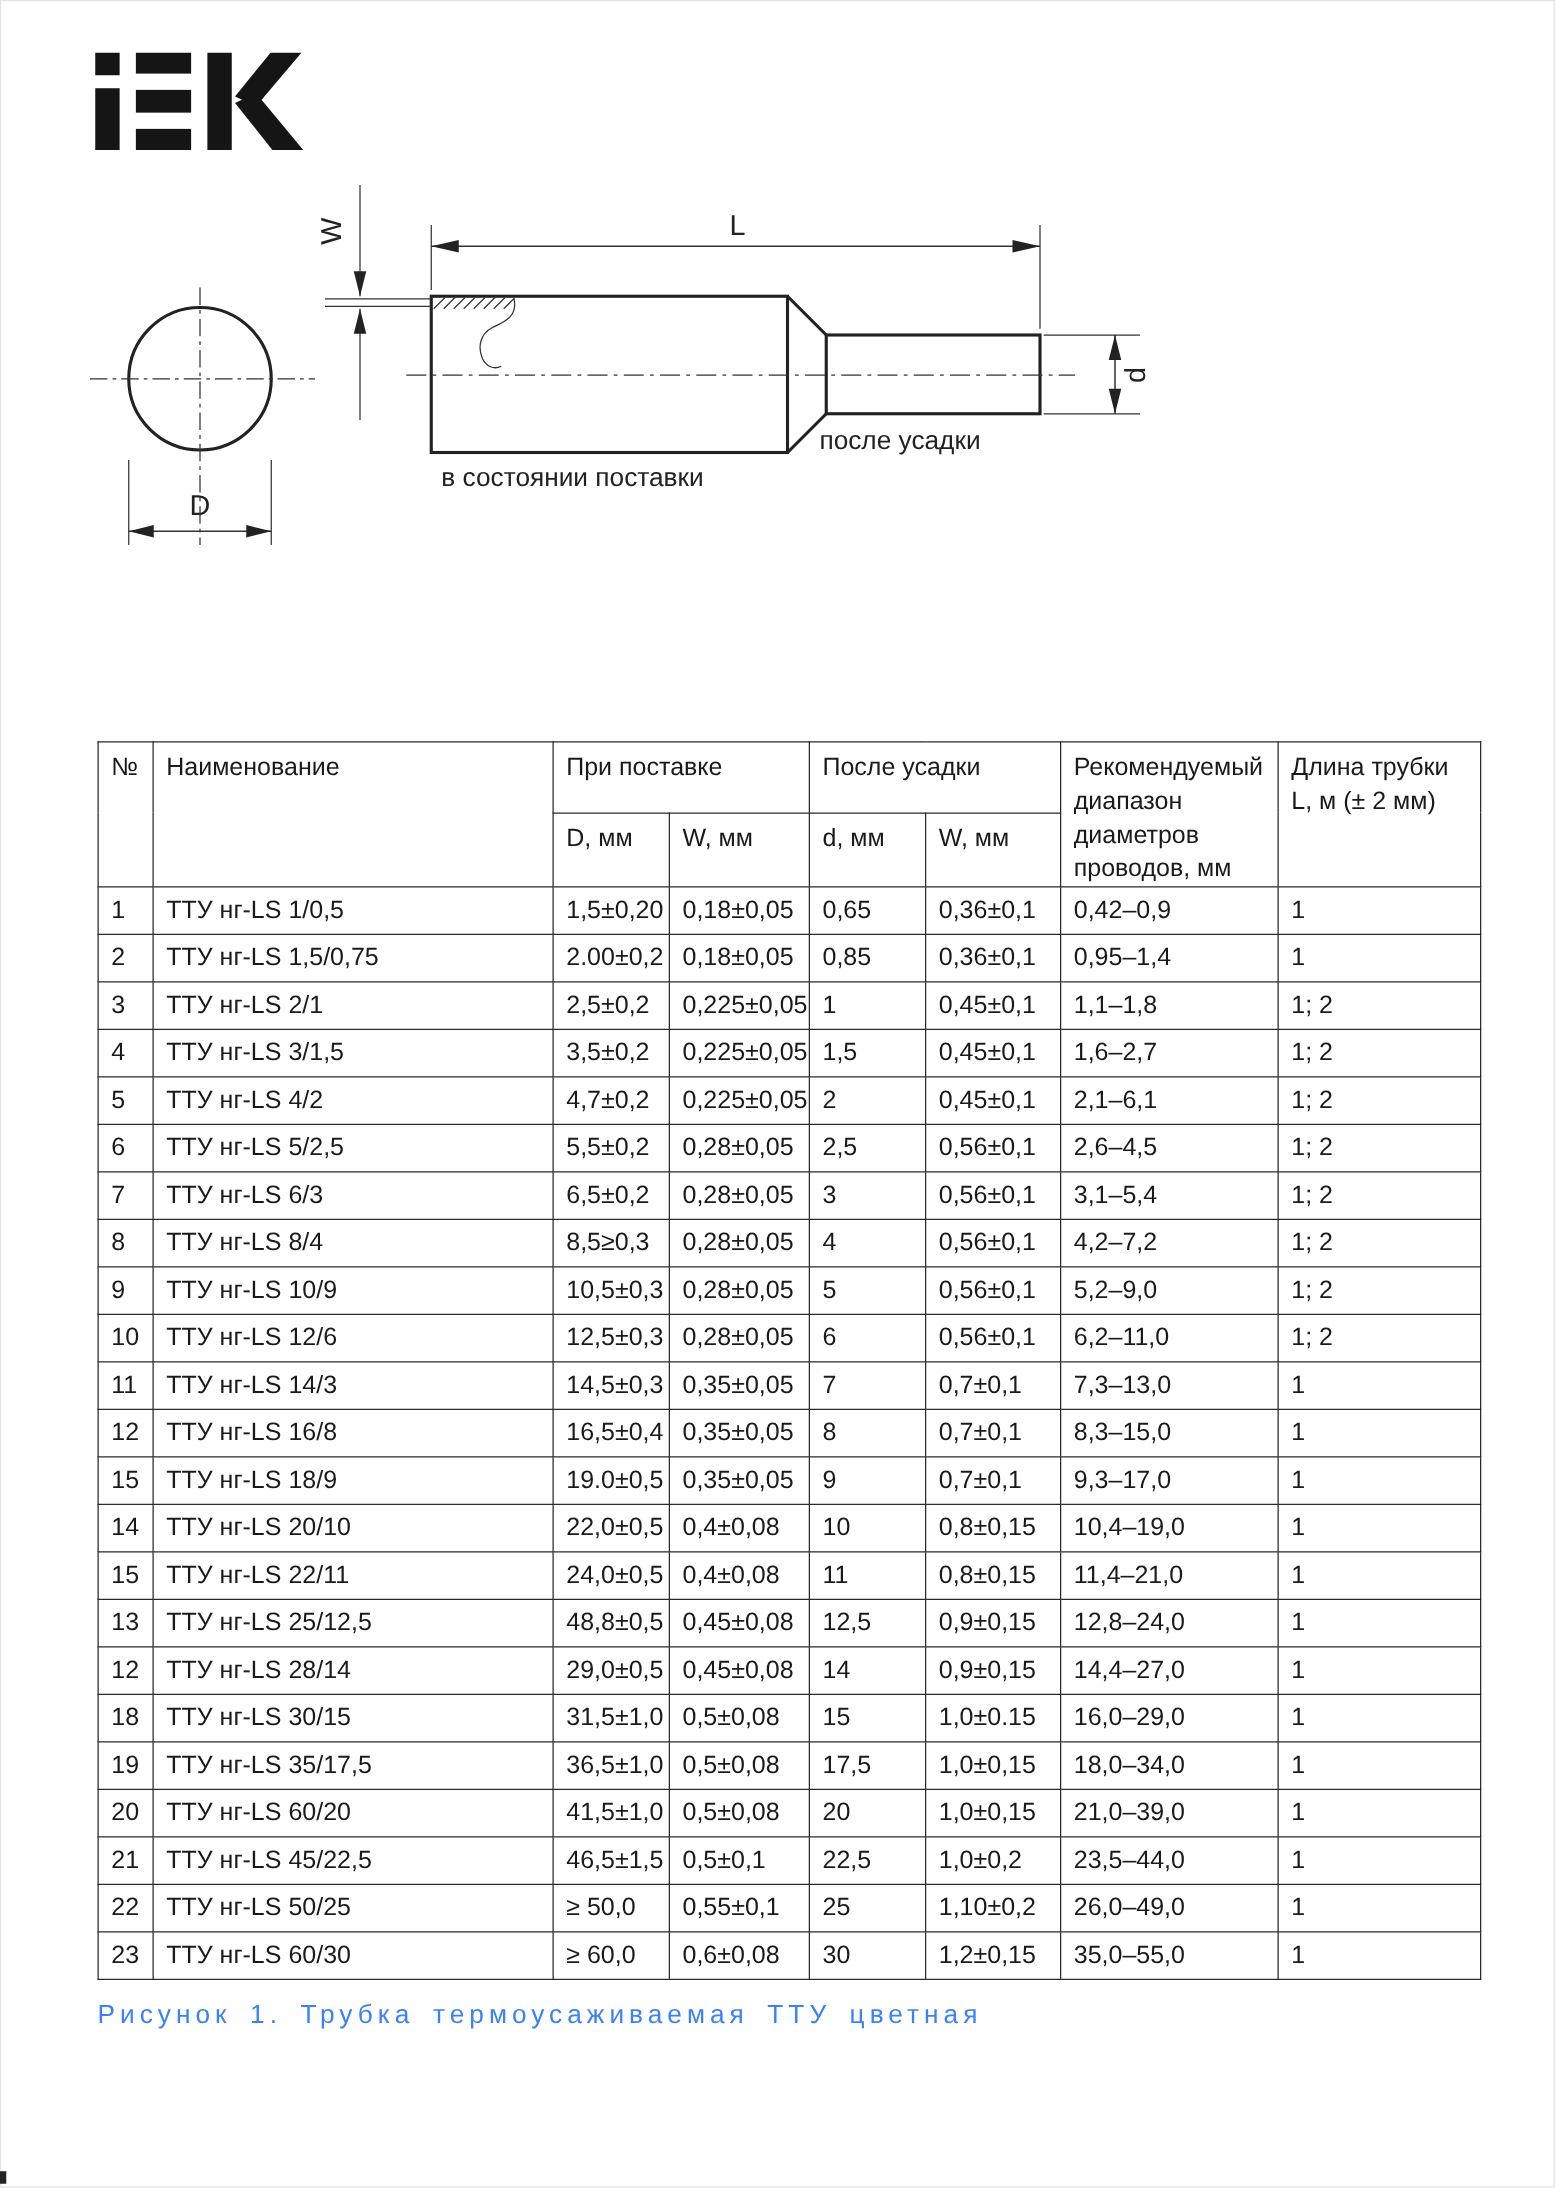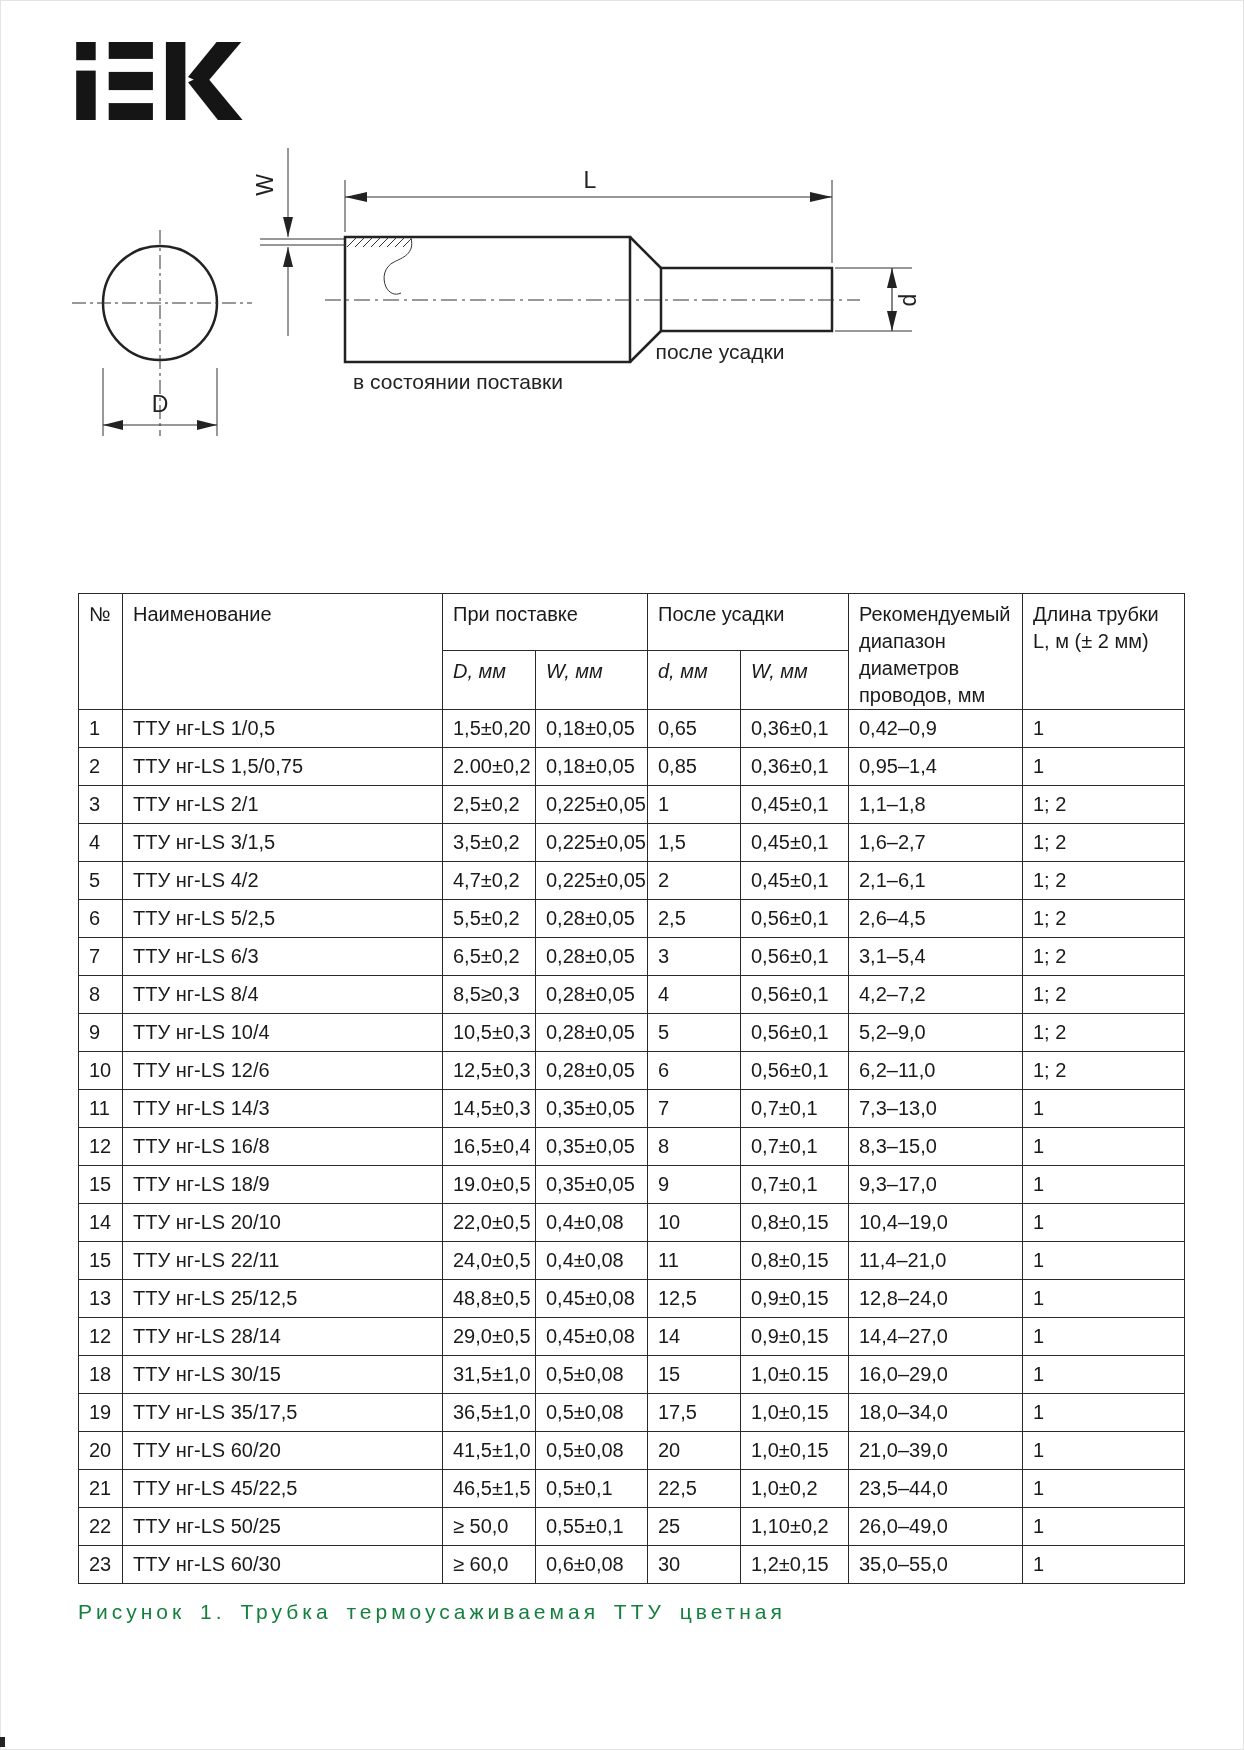--- a/index.html
+++ b/index.html
@@ -24,26 +24,26 @@
     position:absolute;left:78px;top:593px;width:1106px;
     border-collapse:collapse;table-layout:fixed;
   }
   .spec-table th,.spec-table td{
     border:1px solid #2a2a2a;
     font-size:20px;font-weight:normal;text-align:left;
     padding:0 4px 0 10px;overflow:hidden;white-space:nowrap;
   }
   .spec-table thead th{vertical-align:top;padding-top:7px;line-height:1.35;white-space:normal;}
   .spec-table thead tr.tier1 th{height:40px;}
-  .spec-table thead tr.tier2 th{height:42px;font-style:italic;}
+  .spec-table thead tr.tier2 th{height:42px;}
   .spec-table tbody td{height:37px;vertical-align:middle;}
 
   .caption{
     position:absolute;left:78px;top:1600px;
-    font-size:21px;letter-spacing:4px;word-spacing:5px;color:#15803d;
+    font-size:21px;letter-spacing:4px;word-spacing:5px;color:#3b82f6;
   }
 </style>
 </head>
 <body>
 
 <div class="page-edge"></div>
 
 <div class="logo">
   <svg viewBox="0 0 132 60">
     <g fill="#151515">
@@ -227,21 +227,21 @@
     <td>ТТУ нг-LS 8/4</td>
     <td>8,5≥0,3</td>
     <td>0,28±0,05</td>
     <td>4</td>
     <td>0,56±0,1</td>
     <td>4,2–7,2</td>
     <td>1; 2</td>
   </tr>
       <tr>
     <td>9</td>
-    <td>ТТУ нг-LS 10/4</td>
+    <td>ТТУ нг-LS 10/9</td>
     <td>10,5±0,3</td>
     <td>0,28±0,05</td>
     <td>5</td>
     <td>0,56±0,1</td>
     <td>5,2–9,0</td>
     <td>1; 2</td>
   </tr>
       <tr>
     <td>10</td>
     <td>ТТУ нг-LS 12/6</td>

